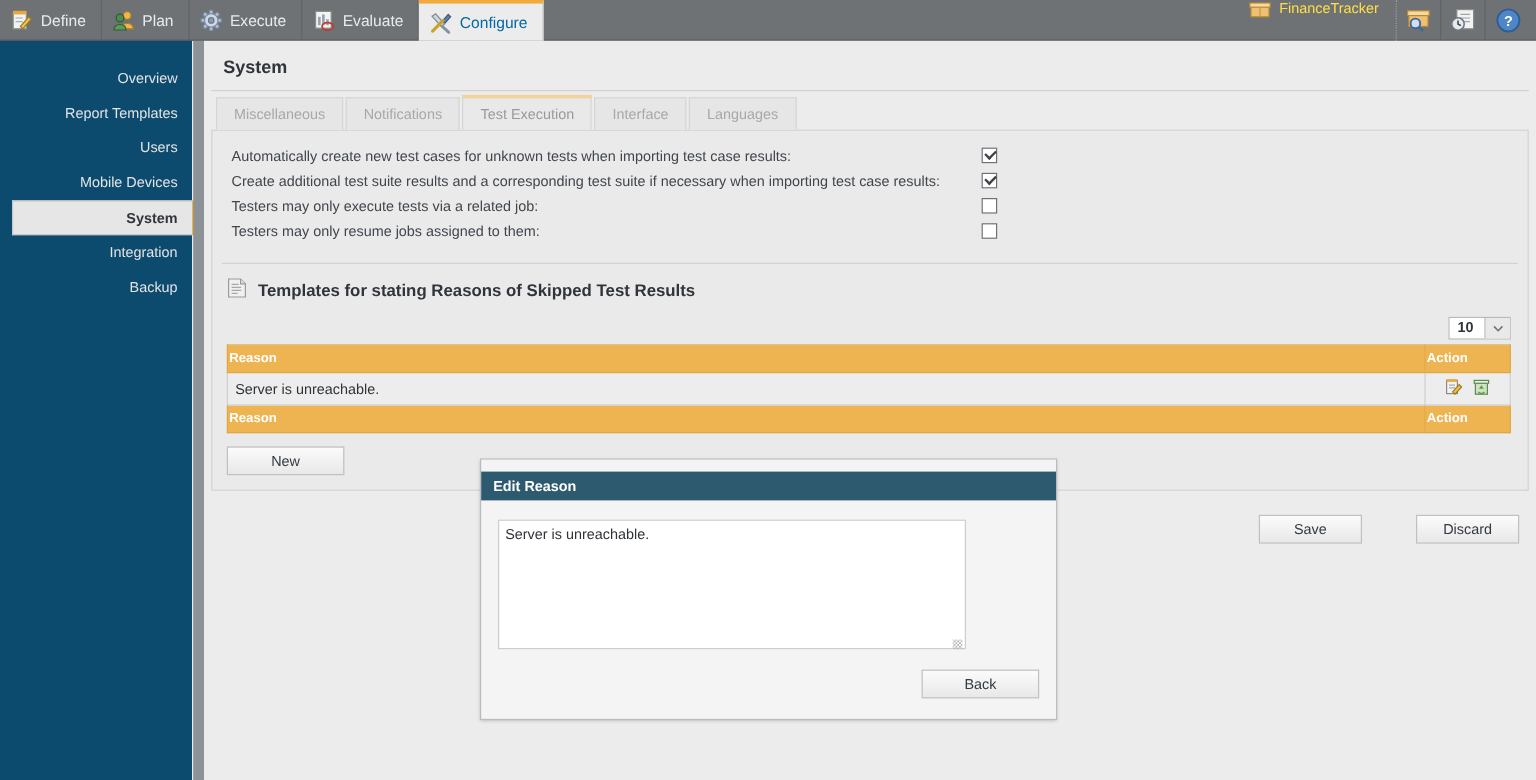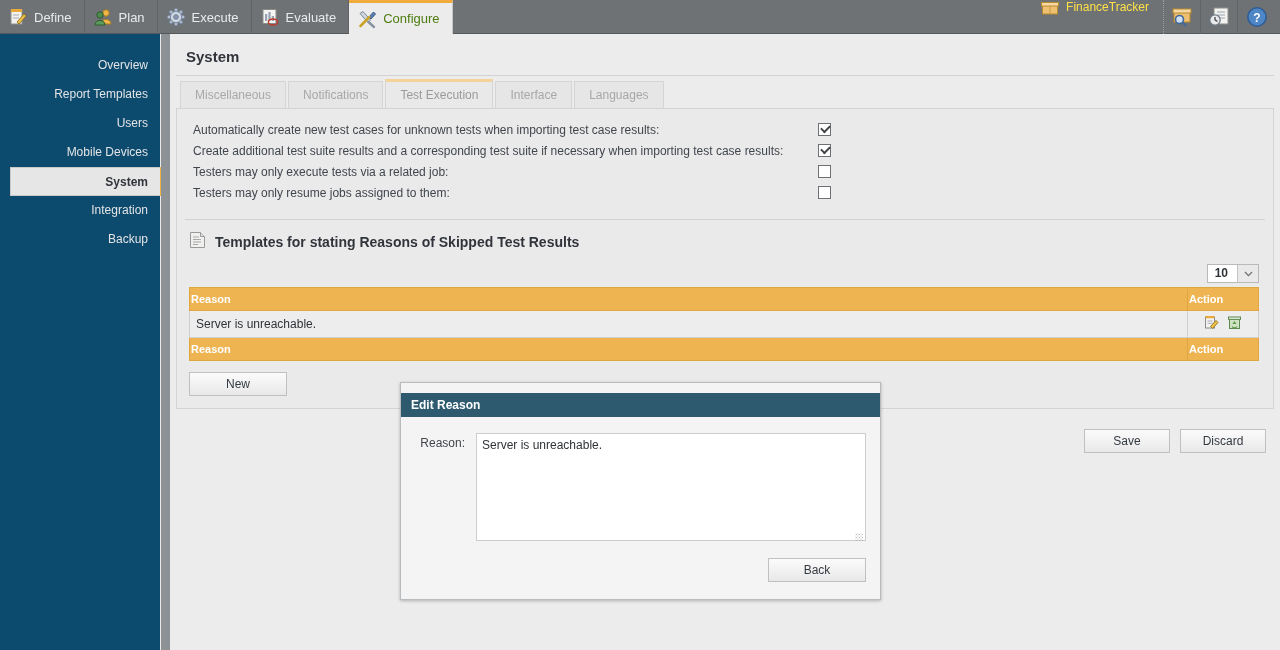--- a/index.html
+++ b/index.html
@@ -19,21 +19,21 @@
   }
   .nav{position:absolute;left:0;top:0;height:34px;display:flex;align-items:stretch;}
   .navitem{
     display:flex;align-items:center;gap:6px;
     padding:0 12px 0 8px;height:34px;box-sizing:border-box;
     color:#e9eaec;font-size:13px;cursor:default;
     border-right:1px solid #606468;
     position:relative;
   }
   .navitem.active{
-    background:#ececec;color:#4d7c0f;
+    background:#ececec;color:#0369a1;
     border-top:3px solid #f0ab3c;
     border-right:1px solid #c8c8c8;
   }
   .navicon{width:20px;height:20px;flex:0 0 20px;position:relative;}
 
   .rightzone{
     position:absolute;right:0;top:0;height:34px;display:flex;align-items:center;
   }
   .proj{
     display:flex;gap:7px;color:#fde047;font-size:12px;
@@ -157,21 +157,21 @@
   .btn{
     min-width:98px;height:24px;line-height:22px;text-align:center;
     background:linear-gradient(#fbfbfb,#e8e8e8);
     border:1px solid #c0c0c0;color:#333a41;font-size:12px;
     cursor:default;box-sizing:border-box;display:inline-block;
   }
 
   .footbtns{
     position:absolute;right:14px;top:395px;display:flex;gap:10px;
   }
-  .footbtns .btn{min-width:86px;}
+  .footbtns .btn{min-width:86px;margin-left:35px;}
 
   
   .modal{
     position:absolute;left:400px;top:382px;width:481px;height:218px;
     background:#f4f4f4;border:1px solid #b9bcbe;
     box-shadow:0 1px 3px rgba(0,0,0,.25);
     box-sizing:border-box;
   }
   .modalhead{
     height:24px;line-height:24px;background:#2e5a70;color:#fff;
@@ -462,21 +462,20 @@
     <div class="footbtns">
       <div class="btn">Save</div>
       <div class="btn">Discard</div>
     </div>
 
   </div>
 
   <div class="modal">
     <div class="modalhead">Edit Reason</div>
     <div class="modalbody">
-      <div class="mlabel">Reason:</div>
       <div class="tawrap">
         <textarea class="mta" style="">Server is unreachable.</textarea>
         <div class="grip"></div>
       </div>
     </div>
     <div class="modalfoot">
       <div class="btn">Back</div>
     </div>
   </div>
 

